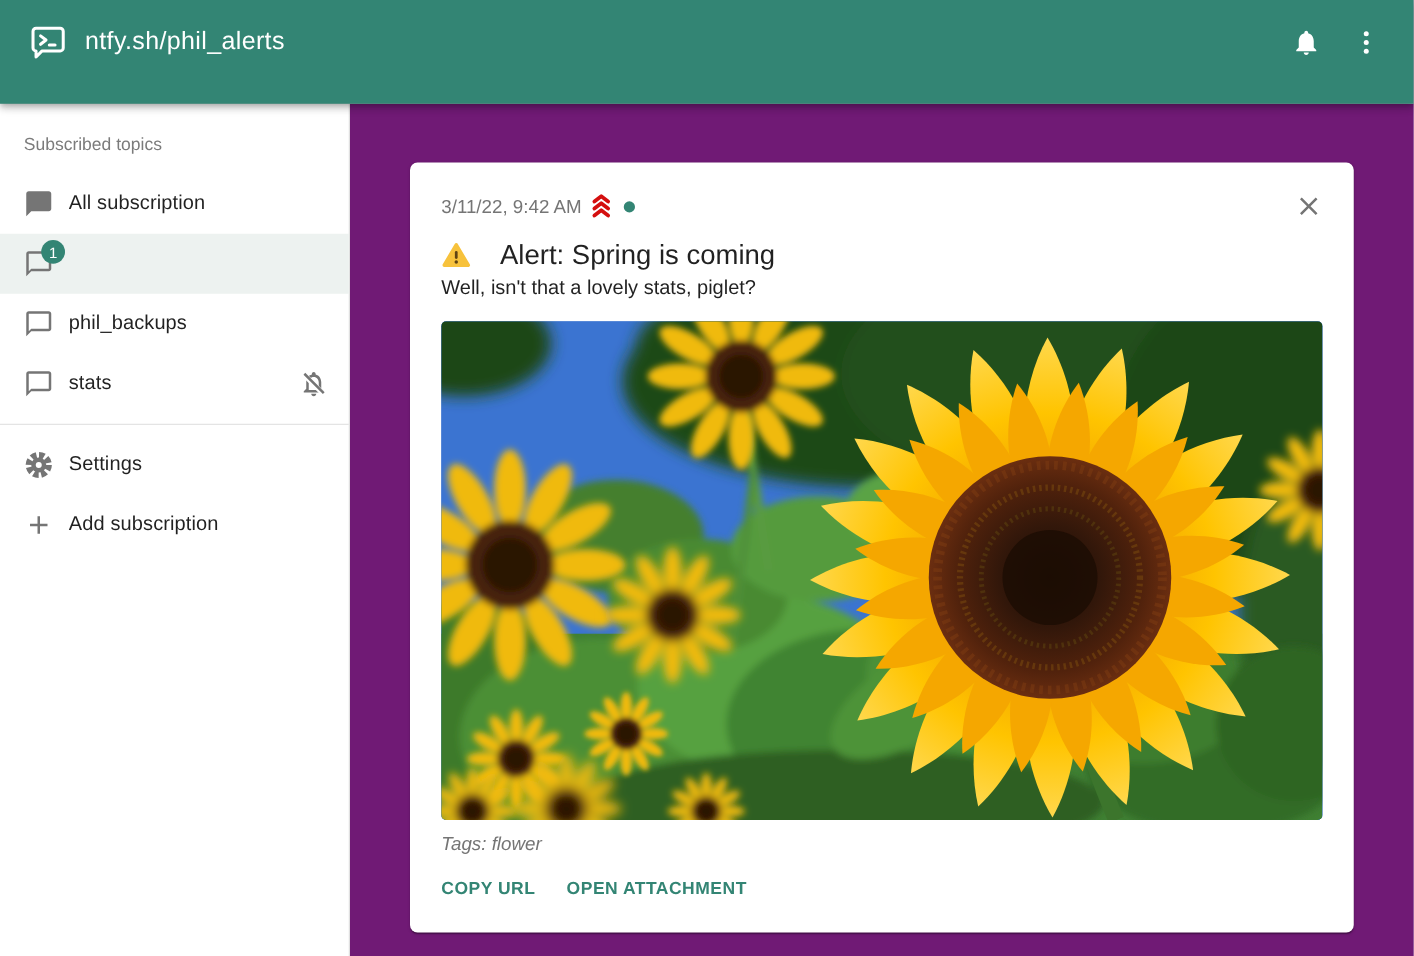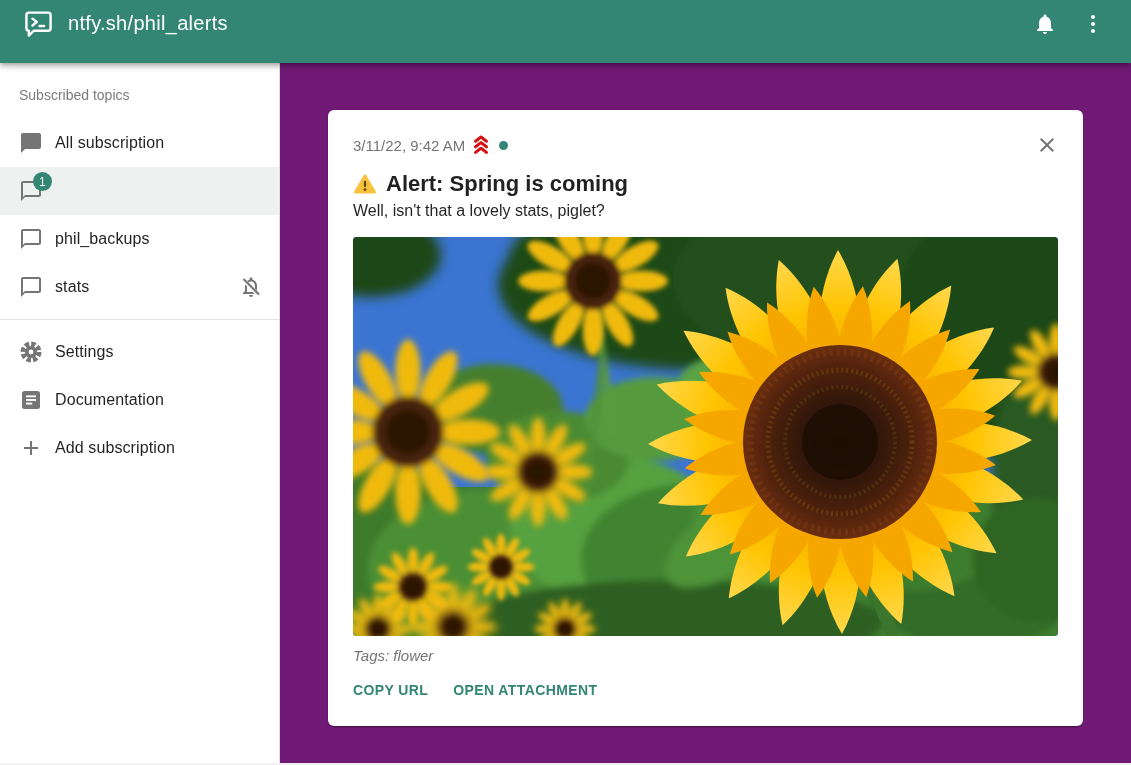--- a/index.html
+++ b/index.html
@@ -7,21 +7,21 @@
   body {
     width: 1131px; height: 765px; overflow: hidden;
     font-family: "Liberation Sans", sans-serif;
     background: #f2f2f2;
     -webkit-font-smoothing: antialiased;
   }
 
   
   .app-bar {
     position: relative; z-index: 20;
-    height: 63px; background: #338574; color: #fff;
+    height: 83px; background: #338574; color: #fff;
     display: flex; align-items: center;
     padding: 0 14px 16px 24px;
     box-shadow: 0 2px 4px -1px rgba(0,0,0,.2), 0 4px 5px 0 rgba(0,0,0,.14), 0 1px 10px 0 rgba(0,0,0,.12);
   }
   .app-bar .logo { width: 29px; height: 29px; margin-right: 15px; flex-shrink: 0; }
   .app-bar .title { font-size: 20px; font-weight: 500; letter-spacing: .3px; }
   .app-bar .spacer { flex: 1; }
   .iconbtn {
     width: 48px; height: 48px; border: none; background: transparent; color: #fff;
     display: flex; align-items: center; justify-content: center; cursor: pointer;
@@ -73,22 +73,22 @@
   .meta { display: flex; align-items: center; gap: 5px; color: #757575; font-size: 15px; padding-top: 3px; }
   .meta .chev { width: 22px; height: 20px; display: block; }
   .dot { width: 9px; height: 9px; border-radius: 50%; background: #338574; margin-left: 2px; }
   .close-btn {
     margin-left: auto; width: 34px; height: 34px; border: none; background: transparent;
     color: #757575; cursor: pointer; display: flex; align-items: center; justify-content: center;
     border-radius: 50%; padding: 0; margin-top: -4px; margin-right: -6px;
   }
   .close-btn svg { width: 24px; height: 24px; }
   .note-title {
-    display: flex; align-items: center; gap: 9px;
-    font-size: 22px; color: rgba(0,0,0,.87); font-weight: 700;
+    display: flex; align-items: center; gap: 23px;
+    font-size: 22px; color: rgba(0,0,0,.87); font-weight: 400;
     margin: 9px 0 5px;
   }
   .note-title .warn { width: 24px; height: 23px; flex-shrink: 0; }
   .note-body { font-size: 16px; color: rgba(0,0,0,.87); margin: 0 0 17px; }
   .attachment {
     width: 705px; height: 399px; border-radius: 4px; overflow: hidden;
     display: block; cursor: pointer; background: #3b74d1;
   }
   .attachment svg { display: block; width: 705px; height: 399px; }
   .tags { color: #757575; font-size: 15px; margin-top: 11px; font-style: italic; }
@@ -180,31 +180,20 @@
       <span class="icn">
         <svg viewBox="0 0 24 24">
           <circle cx="12" cy="12" r="8" fill="none" stroke="currentColor" stroke-width="5" stroke-dasharray="4.2 2.08"></circle>
           <circle cx="12" cy="12" r="6" fill="currentColor"></circle>
           <circle cx="12" cy="12" r="2.4" fill="#ffffff"></circle>
         </svg>
       </span>
       <span class="lbl">Settings</span>
     </div>
 
-    <div class="nav-item">
-      <span class="icn">
-        <svg viewBox="0 0 24 24">
-          <rect x="3" y="3" width="18" height="18" rx="2.5" fill="currentColor"></rect>
-          <rect x="7" y="7.4" width="10" height="1.9" fill="#ffffff"></rect>
-          <rect x="7" y="11" width="10" height="1.9" fill="#ffffff"></rect>
-          <rect x="7" y="14.6" width="6.2" height="1.9" fill="#ffffff"></rect>
-        </svg>
-      </span>
-      <span class="lbl">Documentation</span>
-    </div>
 
     <div class="nav-item">
       <span class="icn">
         <svg viewBox="0 0 24 24" fill="currentColor">
             <path d="M11 5h2v6h6v2h-6v6h-2v-6H5v-2h6z"></path>
           </svg>
       </span>
       <span class="lbl">Add subscription</span>
     </div>
   </nav>

